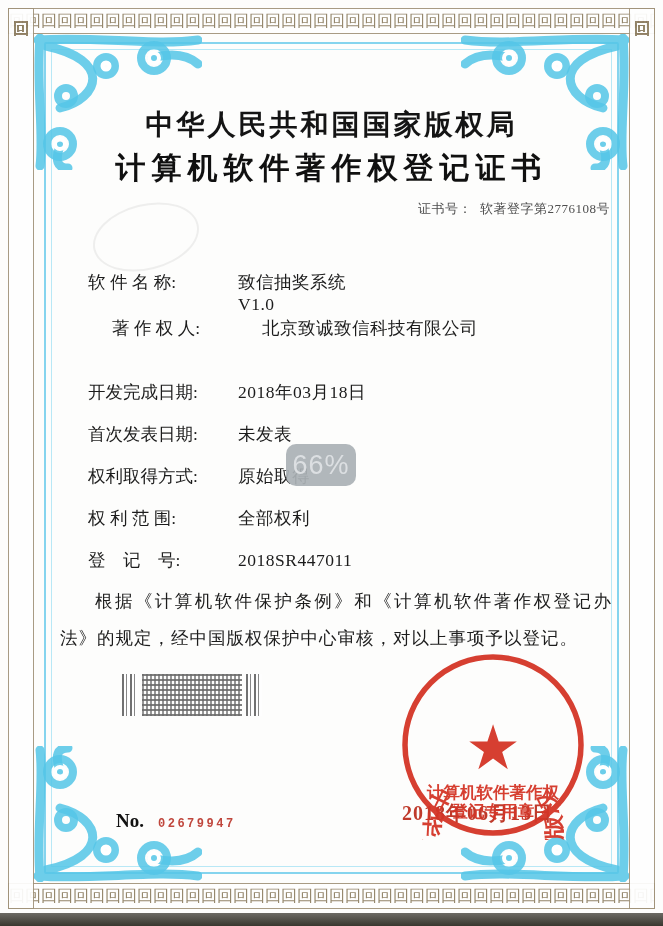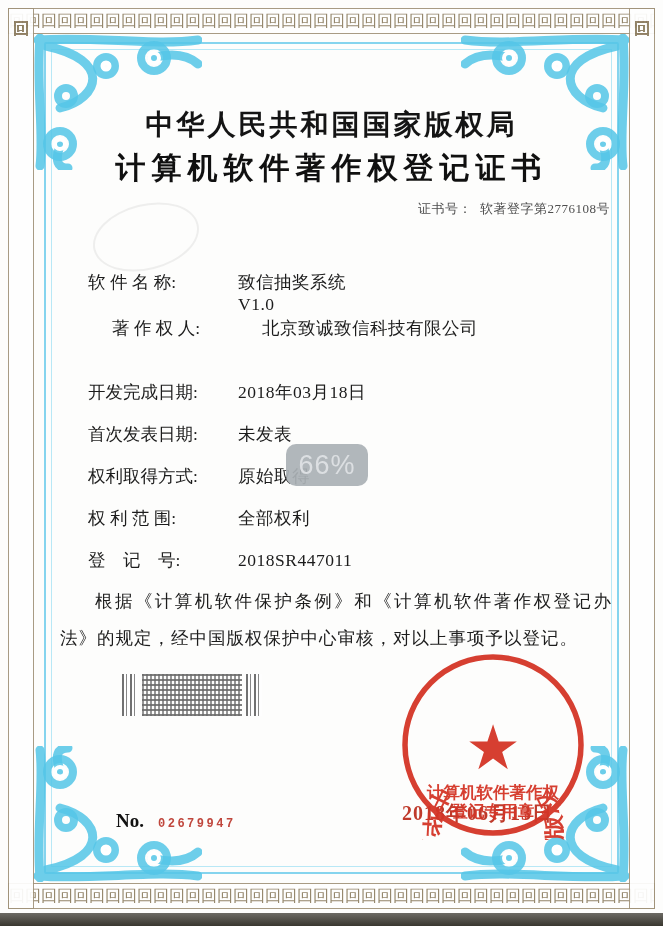--- a/index.html
+++ b/index.html
@@ -41,21 +41,21 @@
   .cert-no-line .num{margin-left:8px;}
   
   .fields{position:absolute;left:88px;top:228px;width:500px;font-size:17.5px;color:#1c1c1c;}
   .frow{position:absolute;left:0;white-space:nowrap;}
   .flabel{display:inline-block;min-width:132px;margin-right:18px;}
   .fvalue{letter-spacing:.5px;}
   .fvalue2{position:absolute;left:150px;top:24px;letter-spacing:.5px;}
   .r1{top:2px;margin-top:40px;} .r2{top:88px;margin-left:24px;} .r3{top:152px;} .r4{top:194px;}
   .r5{top:236px;} .r6{top:278px;} .r7{top:320px;}
   
-  .zoom-badge{position:absolute;left:286px;top:444px;width:82px;height:42px;
+  .zoom-badge{position:absolute;left:286px;top:444px;width:70px;height:42px;
     background:rgba(171,177,182,.93);border-radius:10px;
     display:flex;align-items:center;justify-content:center;
     font-family:"Liberation Sans","DejaVu Sans",sans-serif;
     font-size:27px;color:#dcdfe2;letter-spacing:1px;}
   
   .body-par{position:absolute;left:60px;top:583px;width:552px;
     font-size:17.5px;line-height:37px;color:#1c1c1c;
     text-indent:2em;letter-spacing:1px;text-align:justify;}
   
   .barcode{position:absolute;left:122px;top:674px;width:140px;height:42px;opacity:.8;

